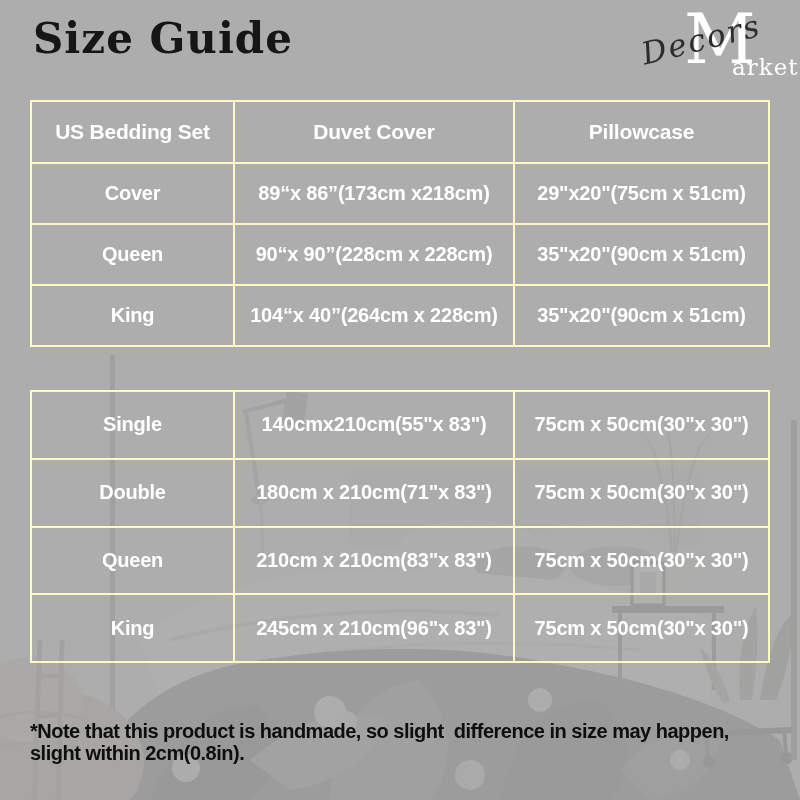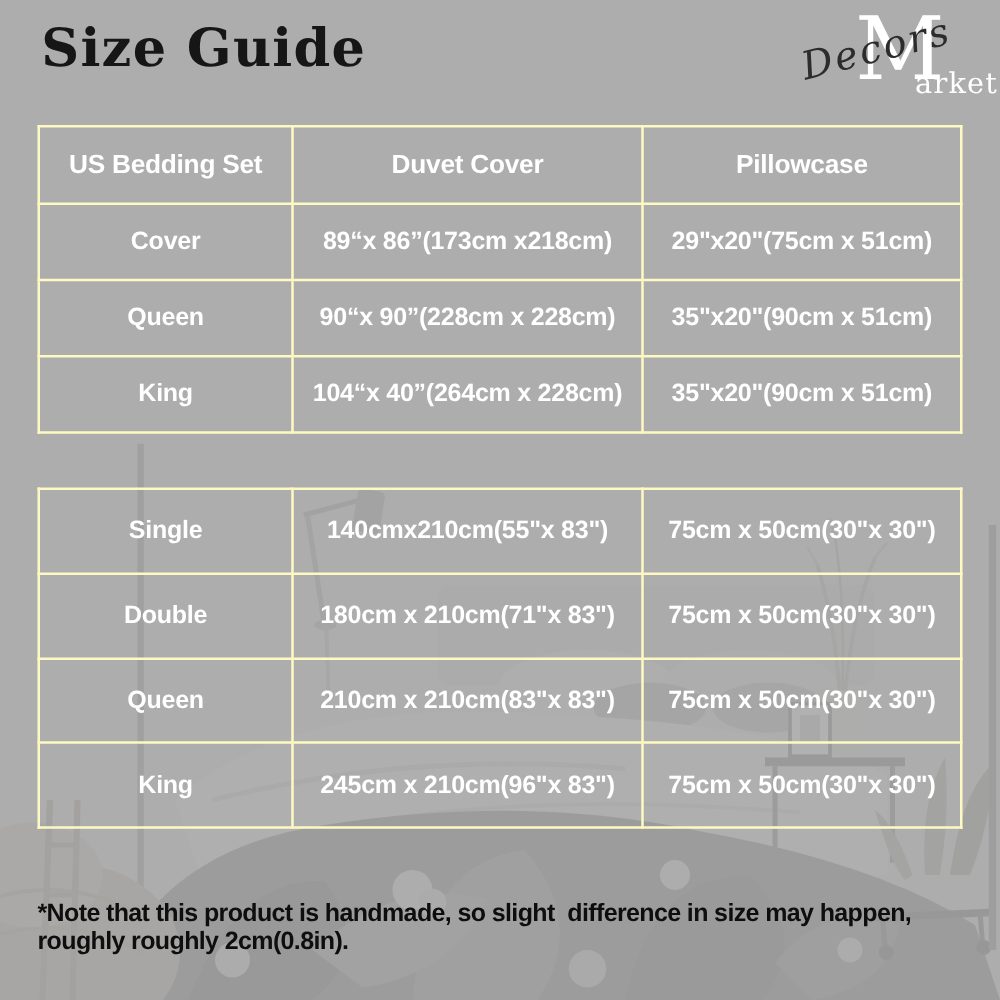--- a/index.html
+++ b/index.html
@@ -218,18 +218,18 @@
         </tr>
         <tr class="row">
           <td>King</td>
           <td>245cm x 210cm(96"x 83")</td>
           <td>75cm x 50cm(30"x 30")</td>
         </tr>
       </tbody>
     </table>
 
     <div class="notes">
-      <div class="note-1">*Note that this product is handmade, so slight  difference in size may happen, roughly roughly 2cm(0.8in).</div>
+      <div class="note-1">*Note that this product is handmade, so slight  difference in size may happen, slight within 2cm(0.8in).</div>
       
     </div>
 
   </div>
 </div>
 
 </body></html>

